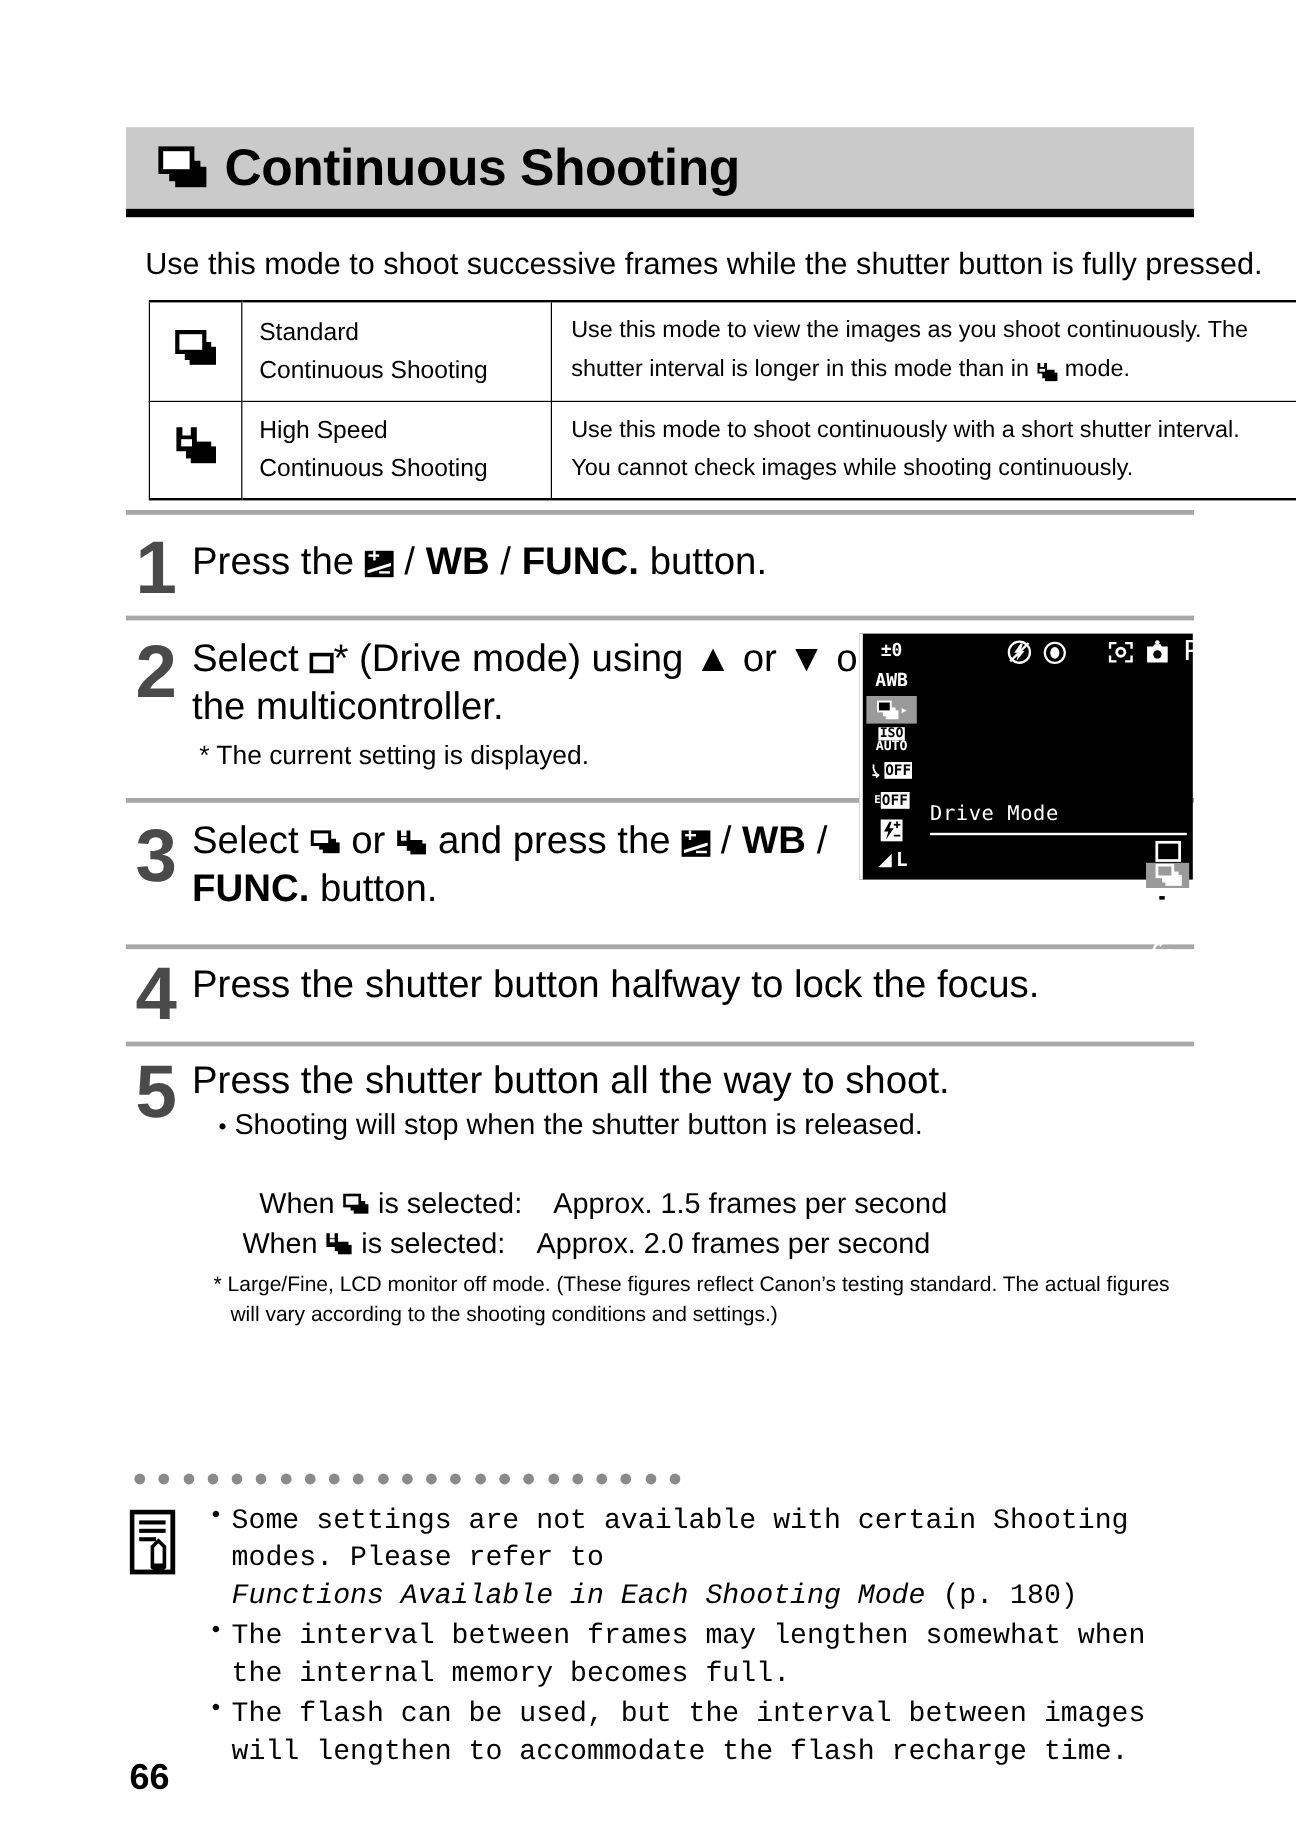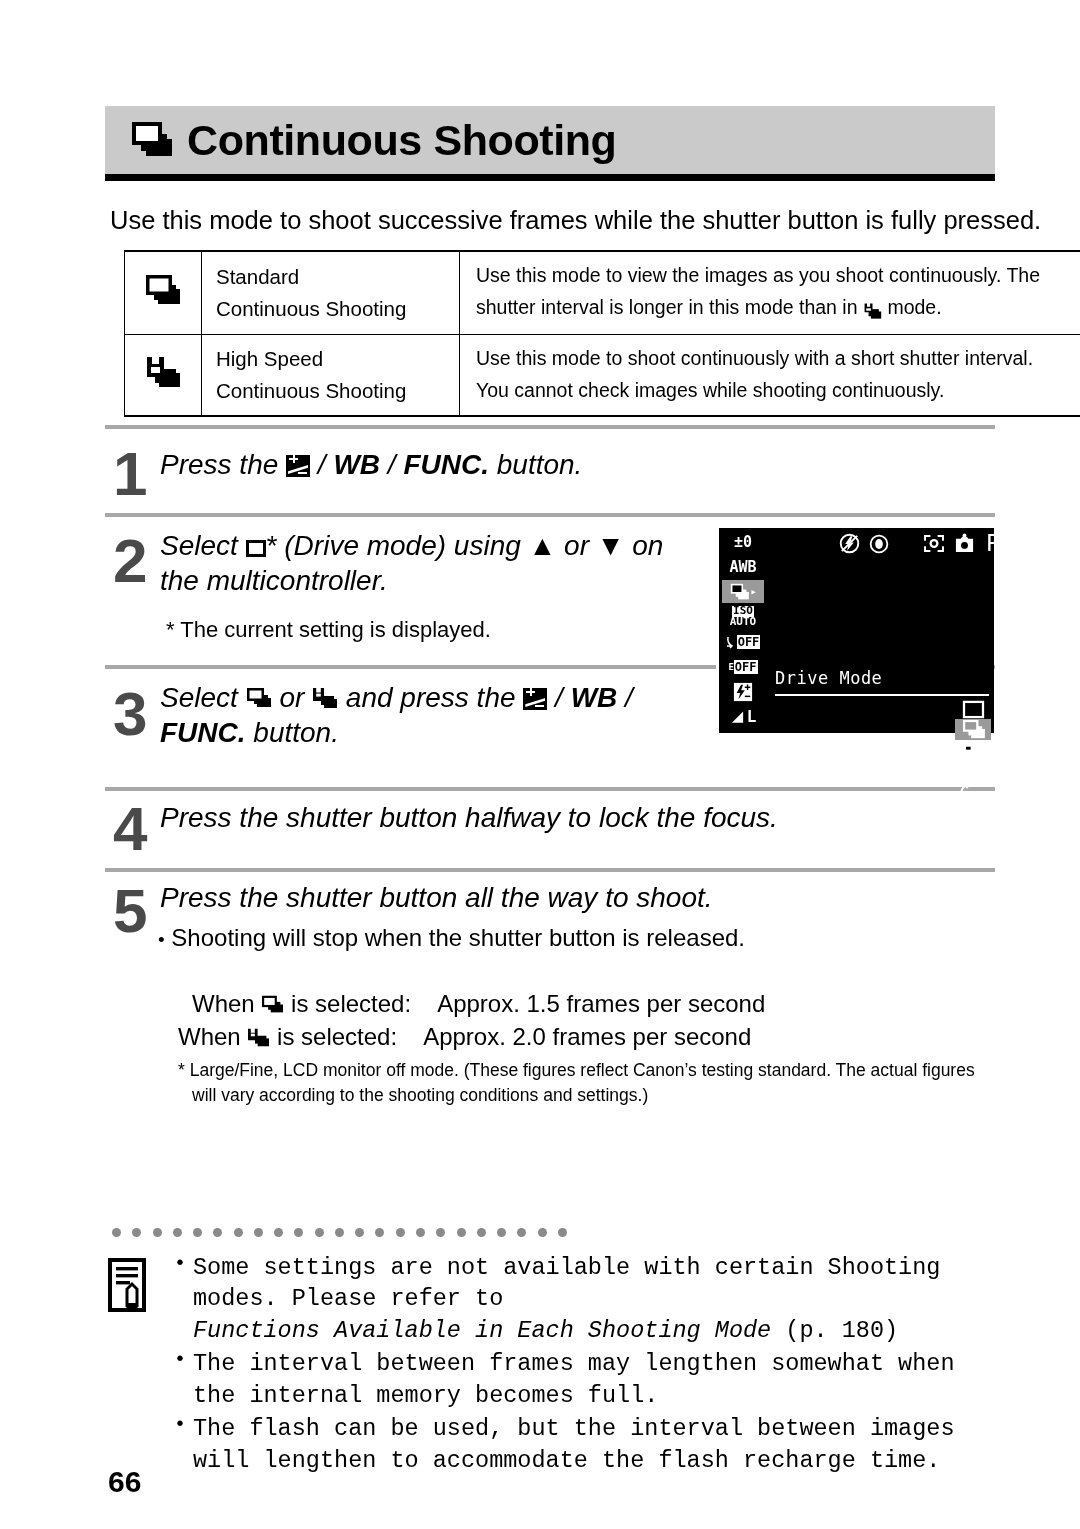--- a/index.html
+++ b/index.html
@@ -50,21 +50,21 @@
     line-height: 1;
   }
 
   
   .stack-icon { display: inline-block; position: relative; }
   .stack-icon svg { display: block; }
 
   
   .intro {
     position: absolute;
-    left: 110px;
+    left: 121px;
     top: 205px;
     width: 890px;
     font-size: 25.5px;
     line-height: 1.2;
     white-space: nowrap;
   }
 
   
   .mode-table {
     position: absolute;
@@ -99,23 +99,22 @@
   .step-num {
     position: absolute;
     font-size: 62px;
     font-weight: bold;
     color: #4a4a4a;
     line-height: 1;
     font-family: "Liberation Sans", sans-serif;
   }
   .step-body {
     position: absolute;
-    font-size: 28px;
+    font-size: 32px;
     line-height: 1.26;
-    font-style: italic;
   }
   .step-sub {
     position: absolute;
     font-size: 22px;
     line-height: 1.3;
   }
   .b { font-weight: bold; }
 
   
   .lcd {
@@ -233,20 +232,21 @@
     width: 20px; height: 17px;
     border: 3px solid #000;
     box-sizing: border-box;
   }
 
   
   .bullet-line {
     position: absolute;
     font-size: 24px;
     line-height: 1.3;
+    margin-left: 24px;
   }
   .fn {
     position: absolute;
     font-size: 17.5px;
     line-height: 1.42;
   }
 
   .dots {
     position: absolute;
     left: 112px;

